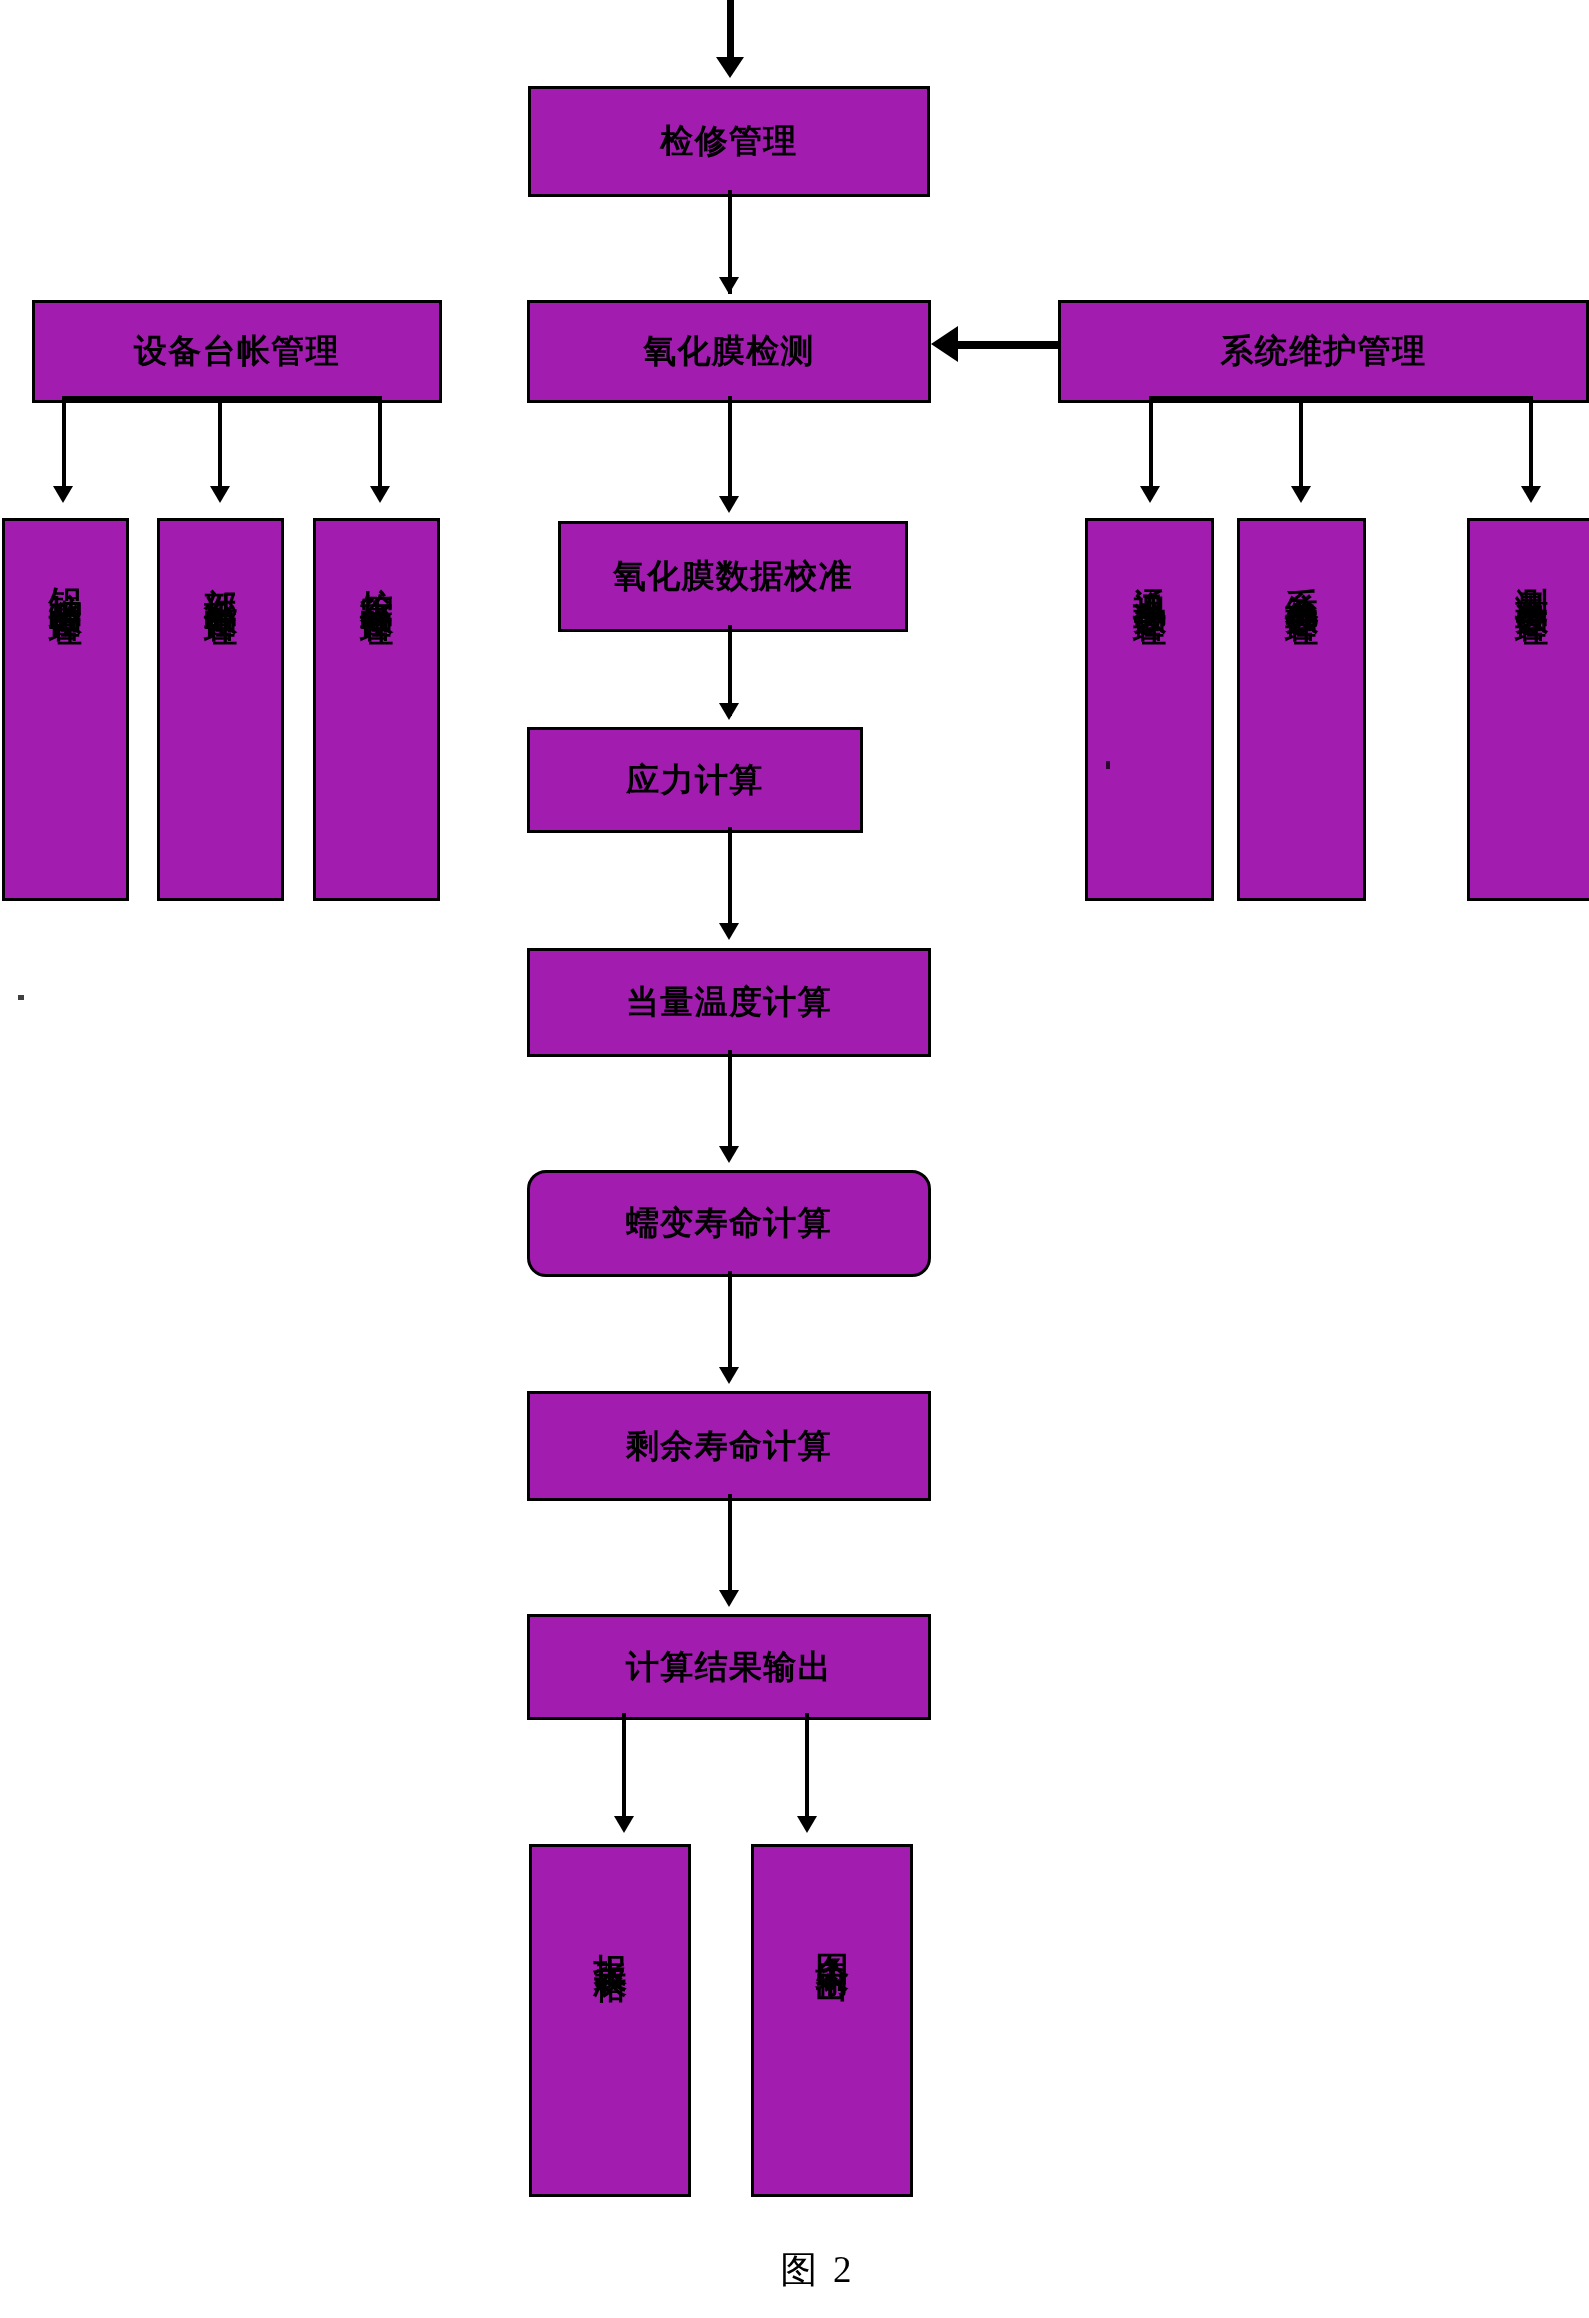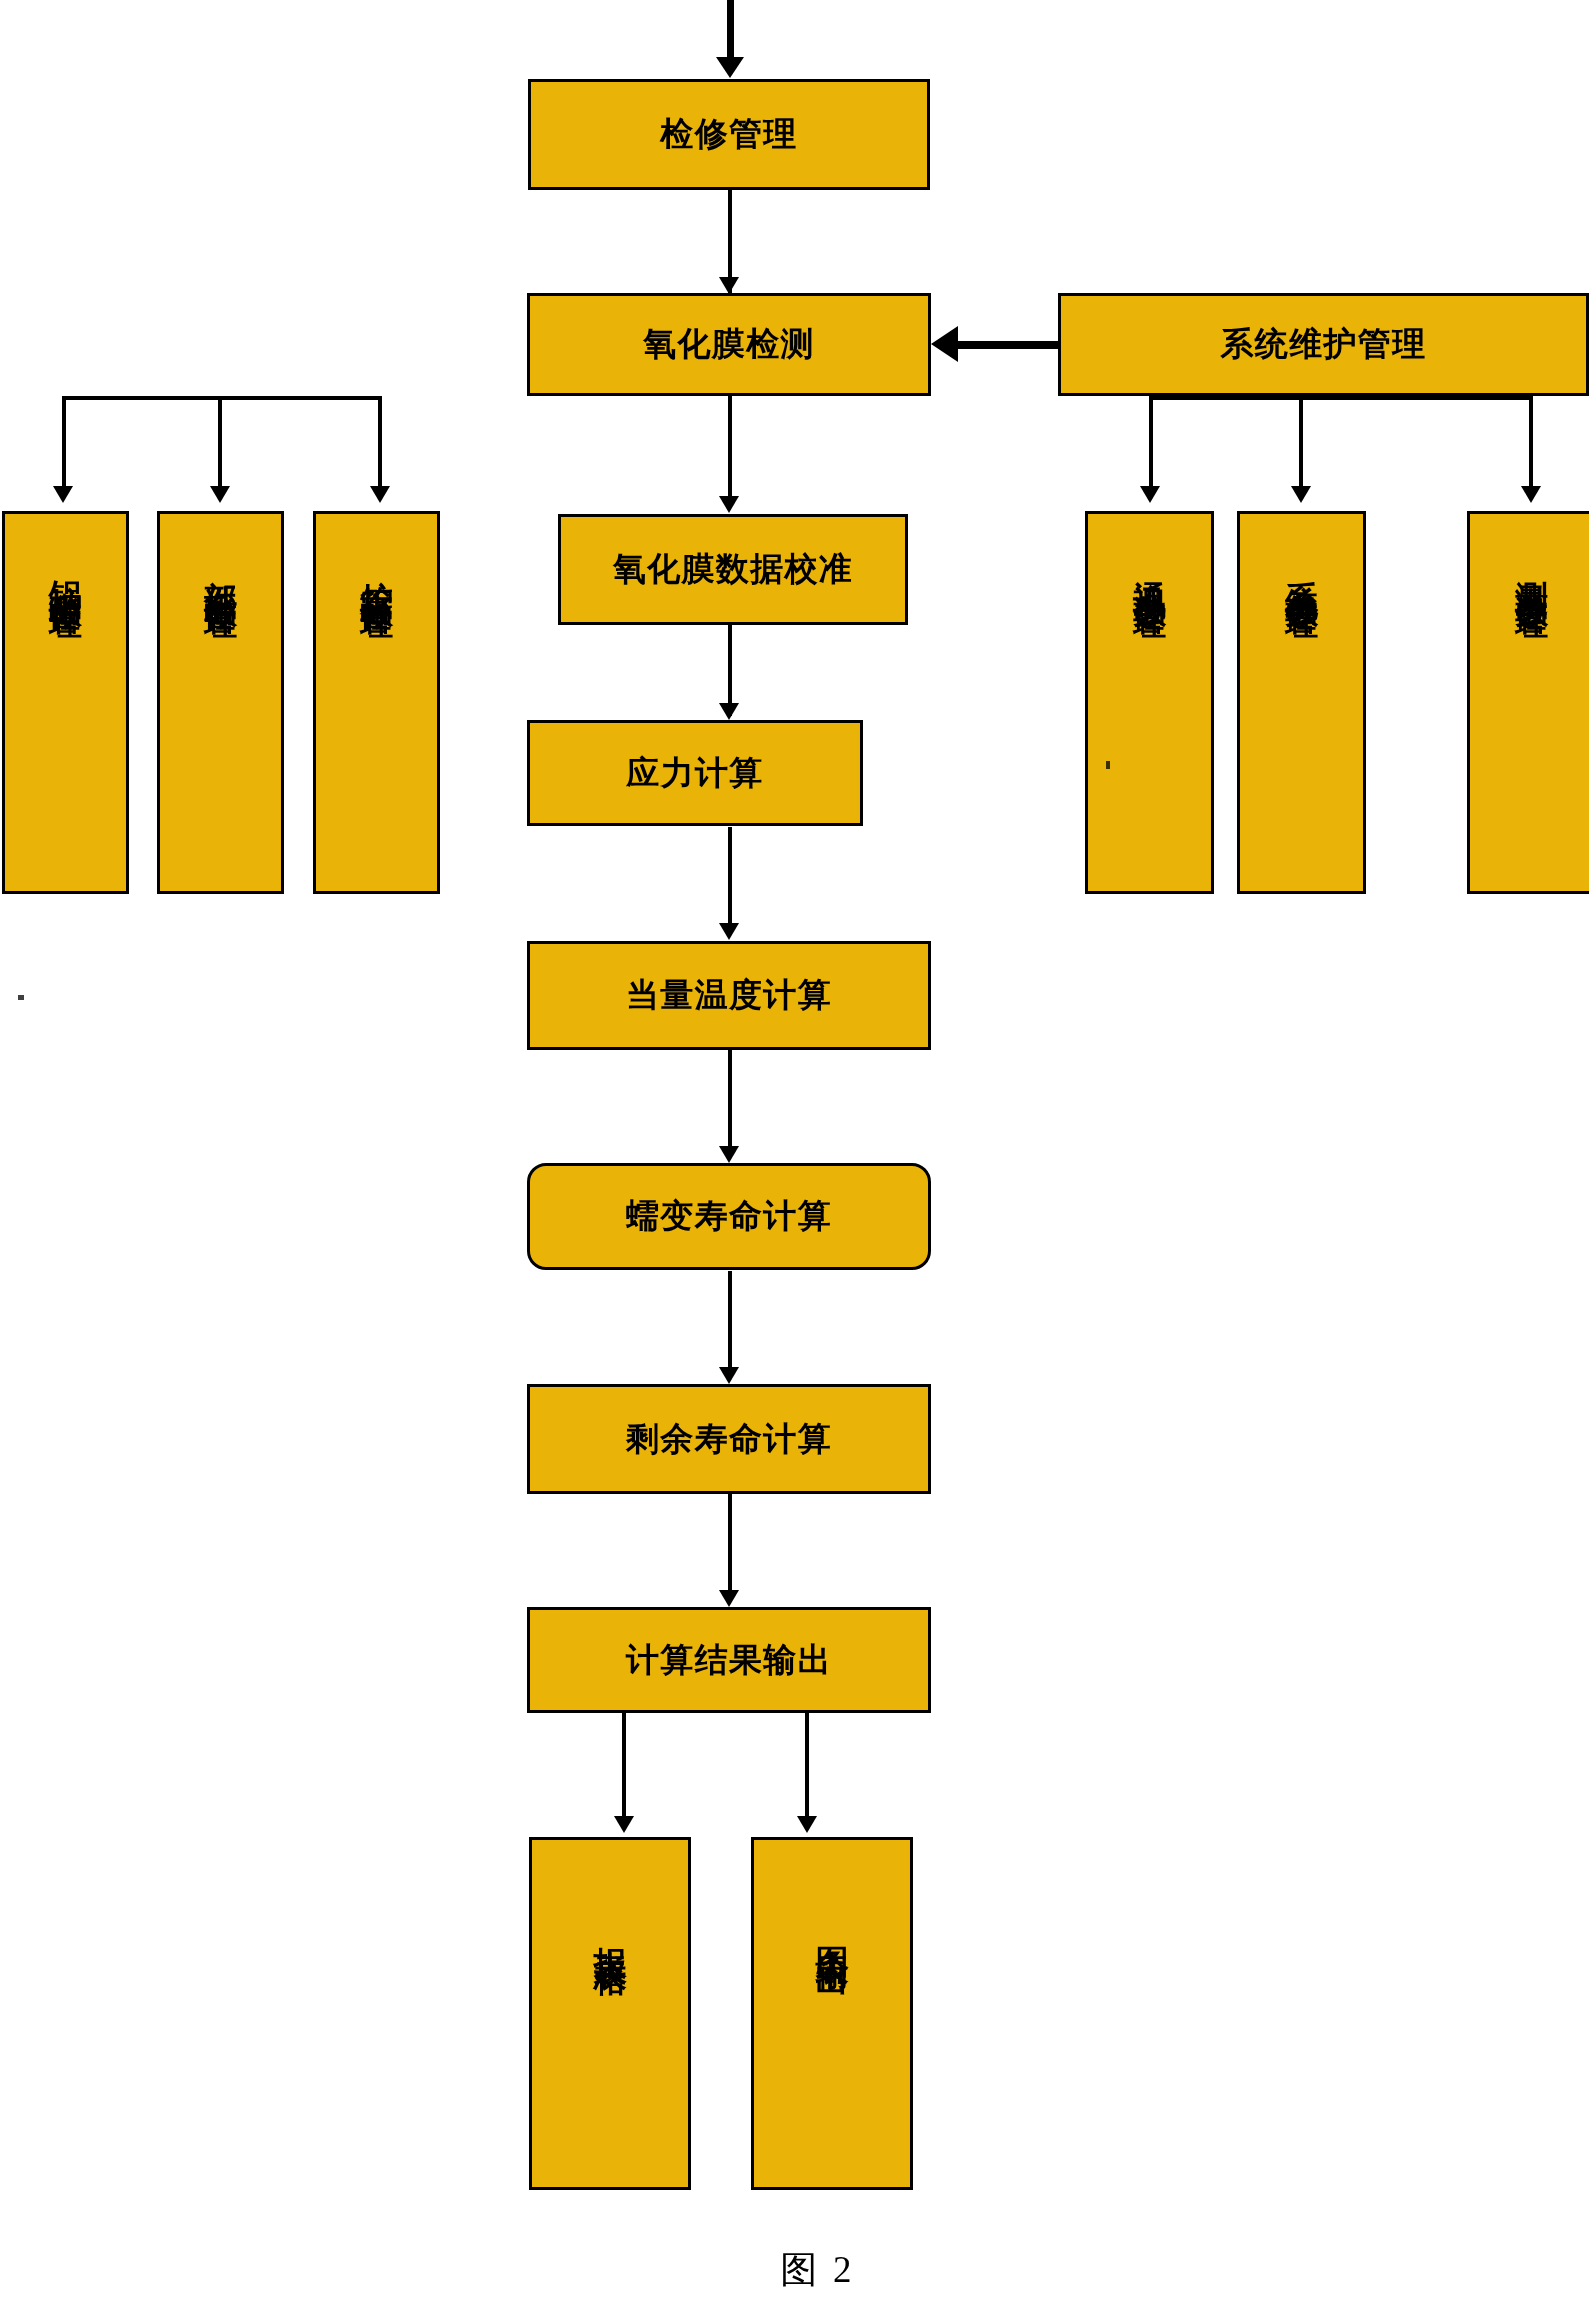--- a/index.html
+++ b/index.html
@@ -16,25 +16,26 @@
     width: 1589px;
     height: 2319px;
     background: #ffffff;
     overflow: hidden;
   }
   
   .node {
     position: absolute;
     box-sizing: border-box;
     border: 3.3px solid #000000;
-    background: #eab308;
+    background: #a21caf;
     display: flex;
     align-items: center;
     justify-content: center;
     color: #000000;
+    margin-top: 7px;
   }
   .node .label {
     display: block;
     text-align: center;
     line-height: 1.18;
     letter-spacing: 0.04em;
     font-weight: 700;
   }
   
   .node.h .label {
@@ -113,20 +114,23 @@
   <div class="vline thick" style="left:727px; top:0px; height:60px;"></div>
   <div class="arrow-down" style="left:716px; top:57px;"></div>
 
   <div class="node h" style="left:528px; top:79px; width:402px; height:111px;">
     <span class="label">检修管理</span>
   </div>
 
   <div class="vline" style="left:728px; top:190px; height:104px;"></div>
   <div class="arrow-down small" style="left:719px; top:277px;"></div>
 
+  <div class="node h" style="left:32px; top:293px; width:410px; height:103px;">
+    <span class="label">设备台帐管理</span>
+  </div>
 
   <div class="node h" style="left:527px; top:293px; width:404px; height:103px;">
     <span class="label">氧化膜检测</span>
   </div>
 
   <div class="node h" style="left:1058px; top:293px; width:531px; height:103px;">
     <span class="label">系统维护管理</span>
   </div>
 
   <div class="hline thick" style="left:958px; top:341px; width:101px;"></div>

